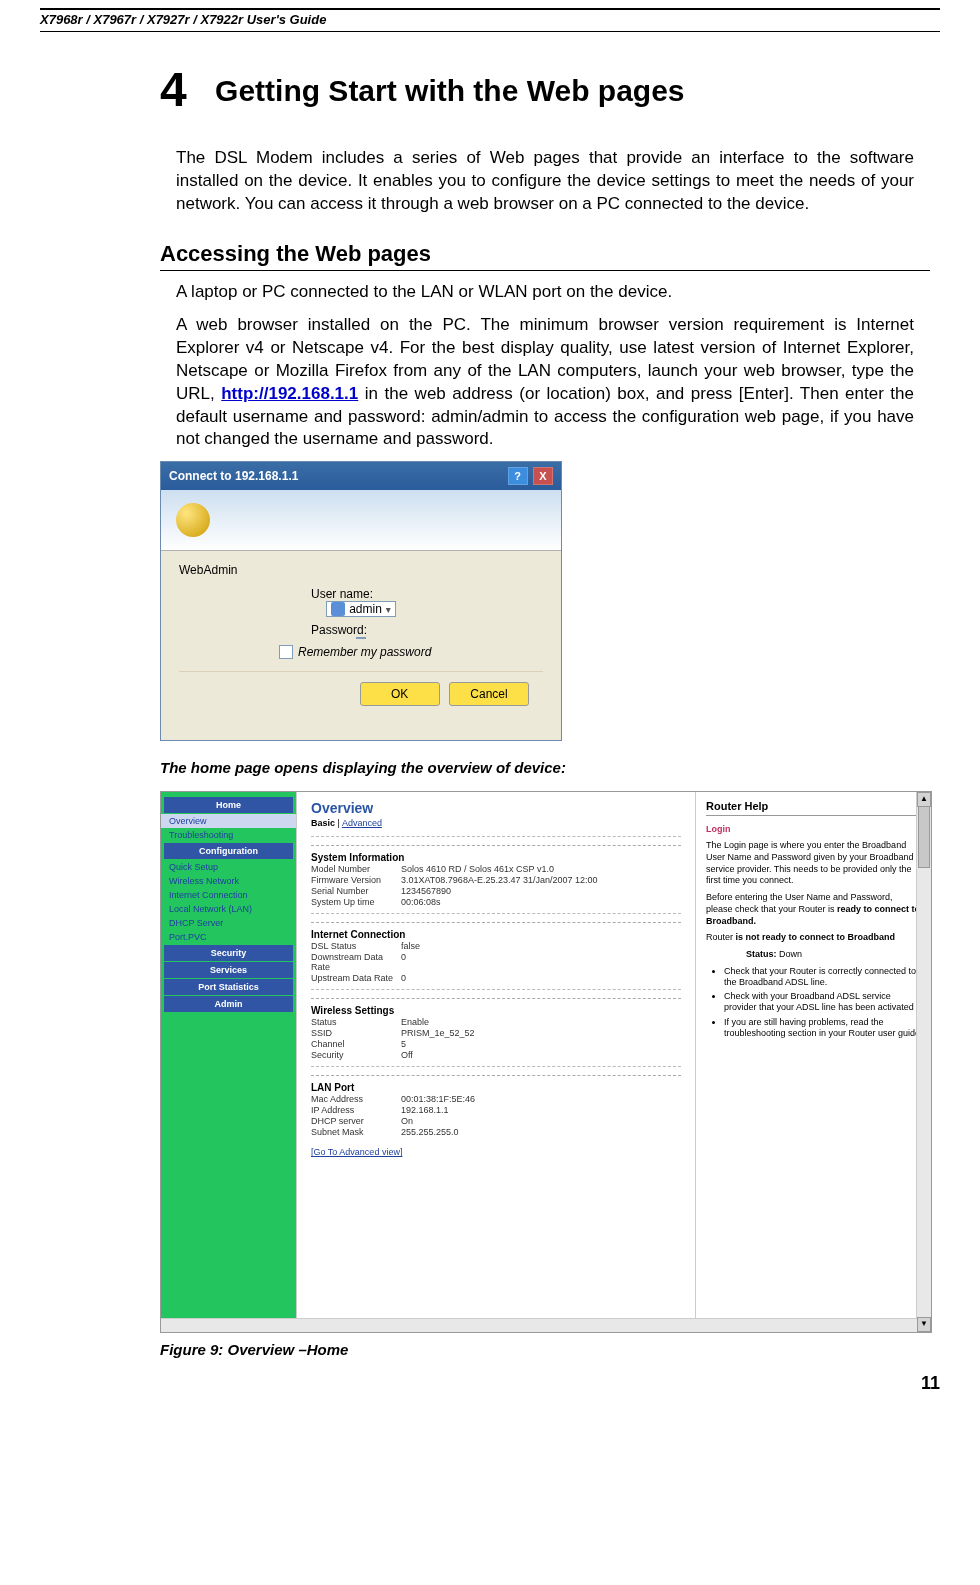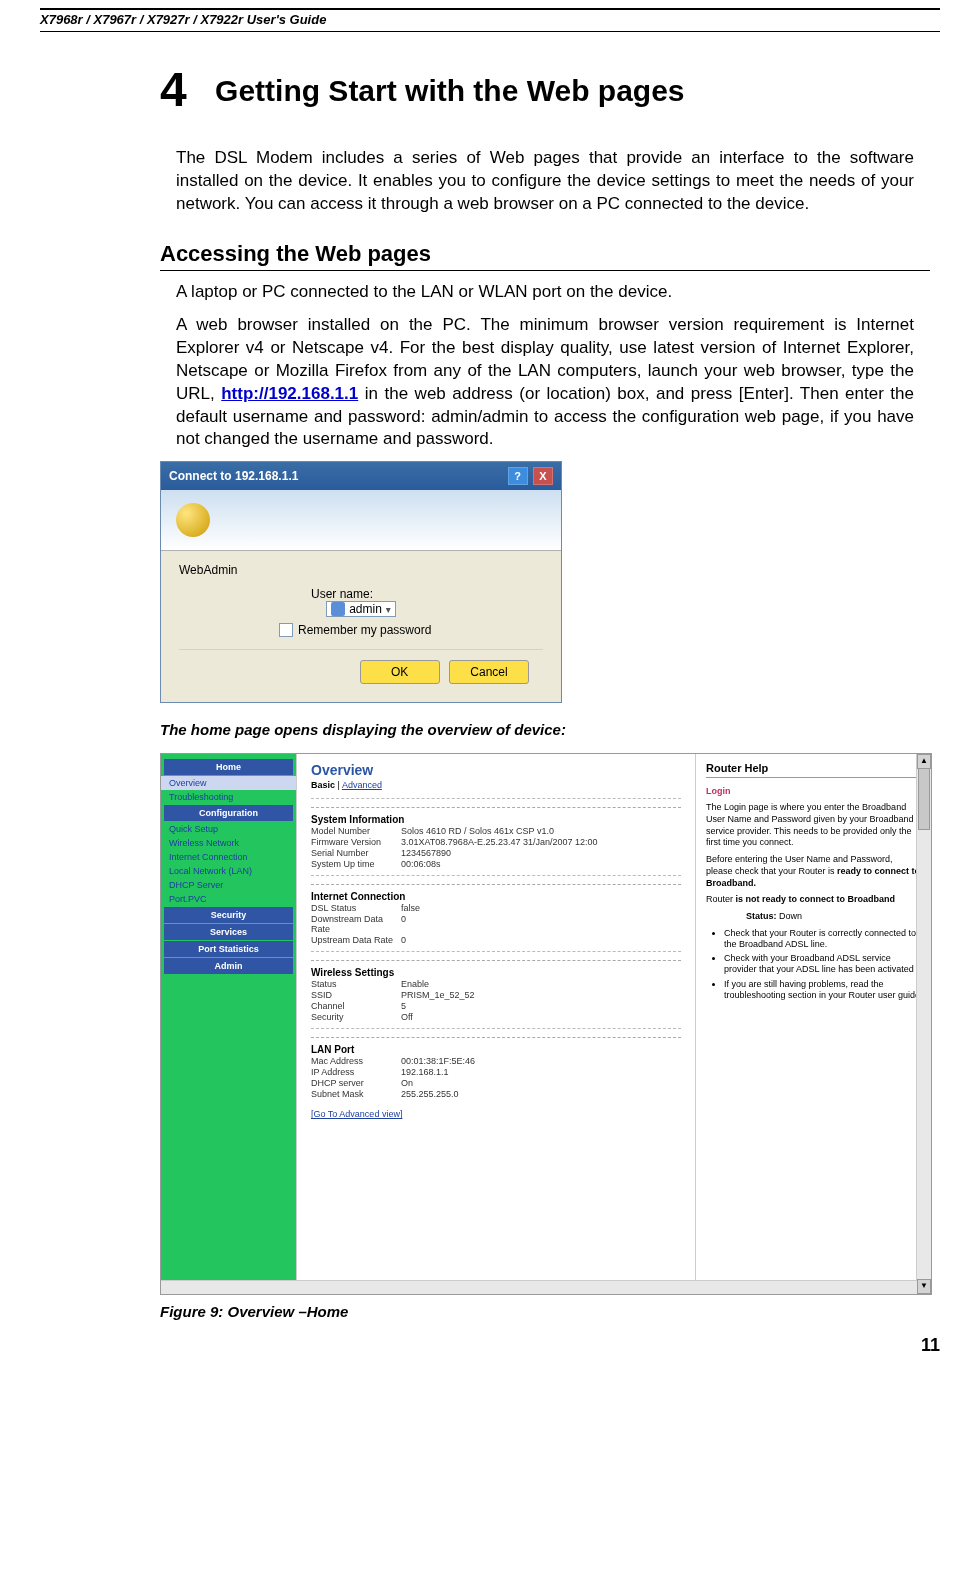--- a/index.html
+++ b/index.html
@@ -110,36 +110,36 @@
     display:flex;
     align-items:center;
     padding-left:15px;
     gap:10px;
   }
   .key-icon{
     width:34px;height:34px;border-radius:50%;
     background:radial-gradient(circle at 30% 30%, #ffe680, #cc9a00);
     position:relative;
   }
-  .login-body { padding: 12px 18px 4px 18px; }
+  .login-body { padding: 12px 18px 20px 18px; }
   .login-row { display: flex; align-items: center; margin: 6px 0; flex-direction: column; }
   .login-row label { width: 100px; }
   .login-row .field {
     flex: 1;
     border: 1px solid #7f9db9;
     background: #fff;
     height: 20px;
     display: flex;
     align-items: center;
     padding: 0 4px;
     gap:4px;
   }
   .login-row .field .drop { margin-left:auto; color:#555; font-size:10px; }
   .user-ico{width:14px;height:14px;background:#5a8ed6;border-radius:2px;}
-  .login-check { margin-left: 100px; display:flex; align-items:flex-start; gap:5px; margin-top:4px;}
+  .login-check { margin-left: 100px; display:flex; align-items:flex-start; gap:5px; margin-top:4px;font-style:italic;}
   .login-check .box{width:12px;height:12px;border:1px solid #7f9db9;background:#fff;}
   .login-buttons { text-align: right; padding: 10px 14px 14px 0; border-top:1px solid #ddd0b8; margin-top:12px;}
   .login-buttons button {
     width: 80px; height: 24px;
     background: #fde047;
     border: 1px solid #999;
     border-radius: 3px;
     font-size: 12px;
     margin-left: 6px;
   }
@@ -246,20 +246,24 @@
       </div>
       <div class="login-body">
         <div style="margin-bottom:10px;">WebAdmin</div>
         <div class="login-row">
           <label>User name:</label>
           <div class="field">
             <span class="user-ico"></span>
             <span>admin</span>
             <span class="drop">▾</span>
           </div>
+        </div>
+        <div class="login-row">
+          <label>Password:</label>
+          <div class="field"></div>
         </div>
         <div class="login-check">
           <span class="box"></span>
           <span>Remember my password</span>
         </div>
         <div class="login-buttons">
           <button>OK</button>
           <button>Cancel</button>
         </div>
       </div>

